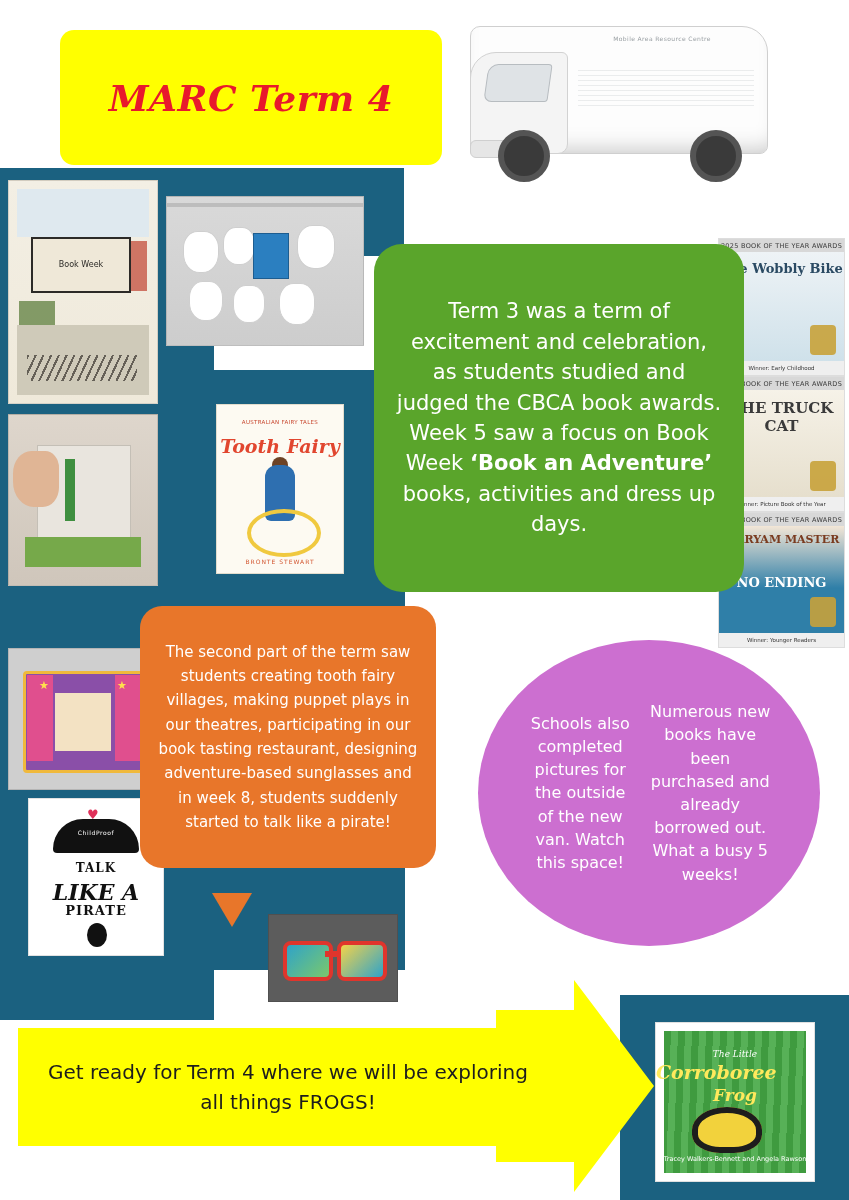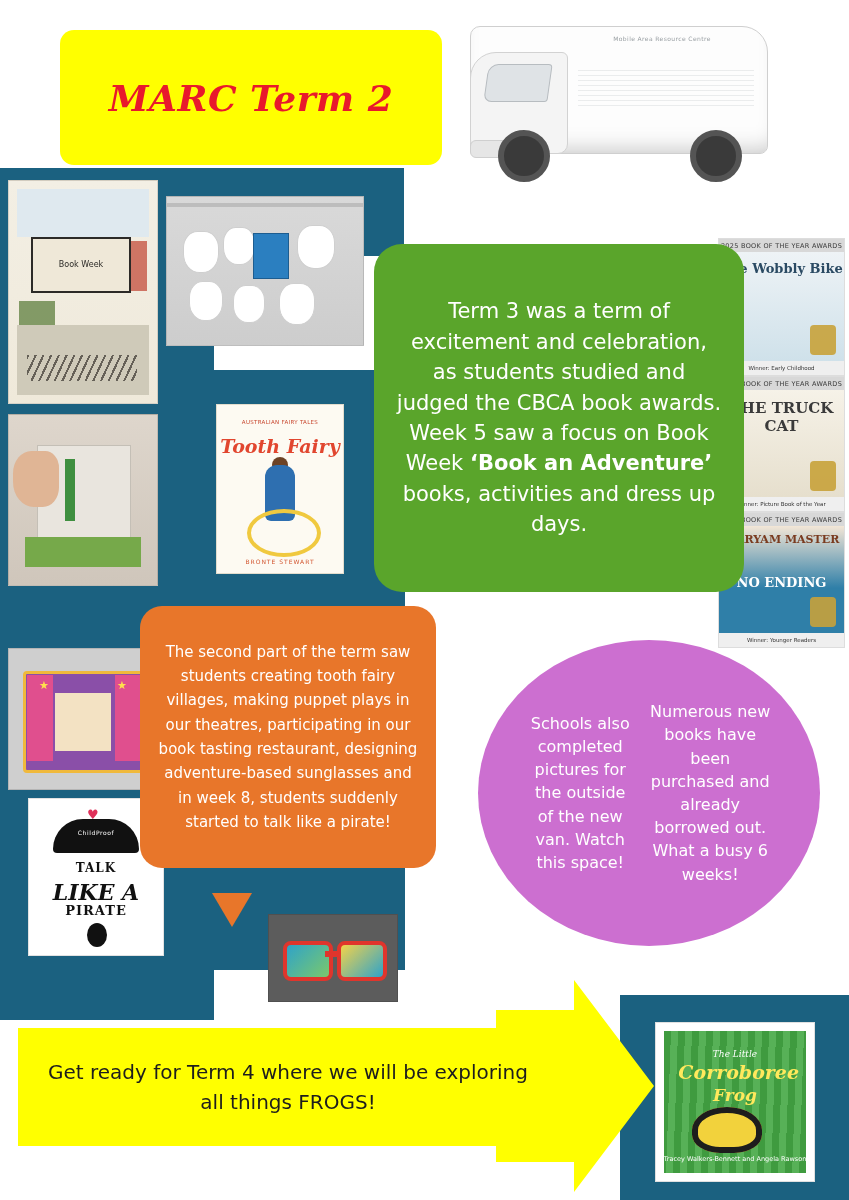--- a/index.html
+++ b/index.html
@@ -330,21 +330,21 @@
   }
   #photo-frog .inner {
     position:absolute; left:8px; top:8px; right:8px; bottom:8px;
     background: repeating-linear-gradient(92deg, #3f9b3f 0 7px, #57b157 7px 14px);
   }
   #photo-frog .t-little {
     position:absolute; left:0; right:0; top:26px; text-align:center;
     color:#ffffff; font-size:9px; font-family:"DejaVu Serif", serif; font-style:italic;
   }
   #photo-frog .t-main {
-    position:absolute; left:0; right:15px; top:38px; text-align:right;
+    position:absolute; left:0; right:8px; top:38px; text-align:left;
     color:#ffe95c; font-family:"DejaVu Serif", serif; font-weight:bold;
     font-size:19px; font-style:italic;
   }
   #photo-frog .t-frog {
     position:absolute; left:0; right:0; top:62px; text-align:center;
     color:#ffe95c; font-family:"DejaVu Serif", serif; font-weight:bold;
     font-size:17px; font-style:italic;
   }
   #photo-frog .frogart {
     position:absolute; left:36px; top:84px; width:70px; height:46px;
@@ -448,21 +448,21 @@
 </style>
 </head>
 <body>
 
 <div class="blue-panel" id="panel-upper"></div>
 <div class="blue-panel" id="panel-left"></div>
 <div class="blue-panel" id="panel-mid"></div>
 <div class="blue-panel" id="panel-bottomright"></div>
 
 <div id="title-box">
-  <div class="line">MARC Term 2</div>
+  <div class="line">MARC Term 4</div>
 </div>
 
 <div id="van-wrap">
   <div class="van-body"></div>
   <div class="van-sidelines"></div>
   <div class="van-text">Mobile Area Resource Centre</div>
   <div class="van-cab"></div>
   <div class="van-window"></div>
   <div class="van-bumper"></div>
   <div class="van-wheel front"></div>
@@ -559,21 +559,21 @@
   <p><span>Term 3 was a term of excitement and celebration, as students studied and judged the CBCA book awards. Week 5 saw a focus on Book Week </span><b>‘Book an Adventure’</b><span> books, activities and dress up days.</span></p>
 </div>
 
 <div id="orange-box">
   <p>The second part of the term saw students creating tooth fairy villages, making puppet plays in our theatres, participating in our book tasting restaurant, designing adventure-based sunglasses and in week 8, students suddenly started to talk like a pirate!</p>
 </div>
 <div id="orange-tail"></div>
 
 <div id="purple-box">
   <p>Schools also completed pictures for the outside of the new van. Watch this space!</p>
-  <p>Numerous new books have been purchased and already borrowed out. What a busy 6 weeks!</p>
+  <p>Numerous new books have been purchased and already borrowed out. What a busy 5 weeks!</p>
 </div>
 
 <div id="yellow-arrow">
   <svg width="160" height="250" viewBox="0 0 160 250" xmlns="http://www.w3.org/2000/svg">
     <polygon points="0,30 78,30 78,0 158,106 78,212 78,182 0,182" fill="#ffff00" transform="translate(0,18)"></polygon>
   </svg>
 </div>
 <div id="yellow-banner">
   <p>Get ready for Term 4 where we will be exploring all things FROGS!</p>
 </div>

